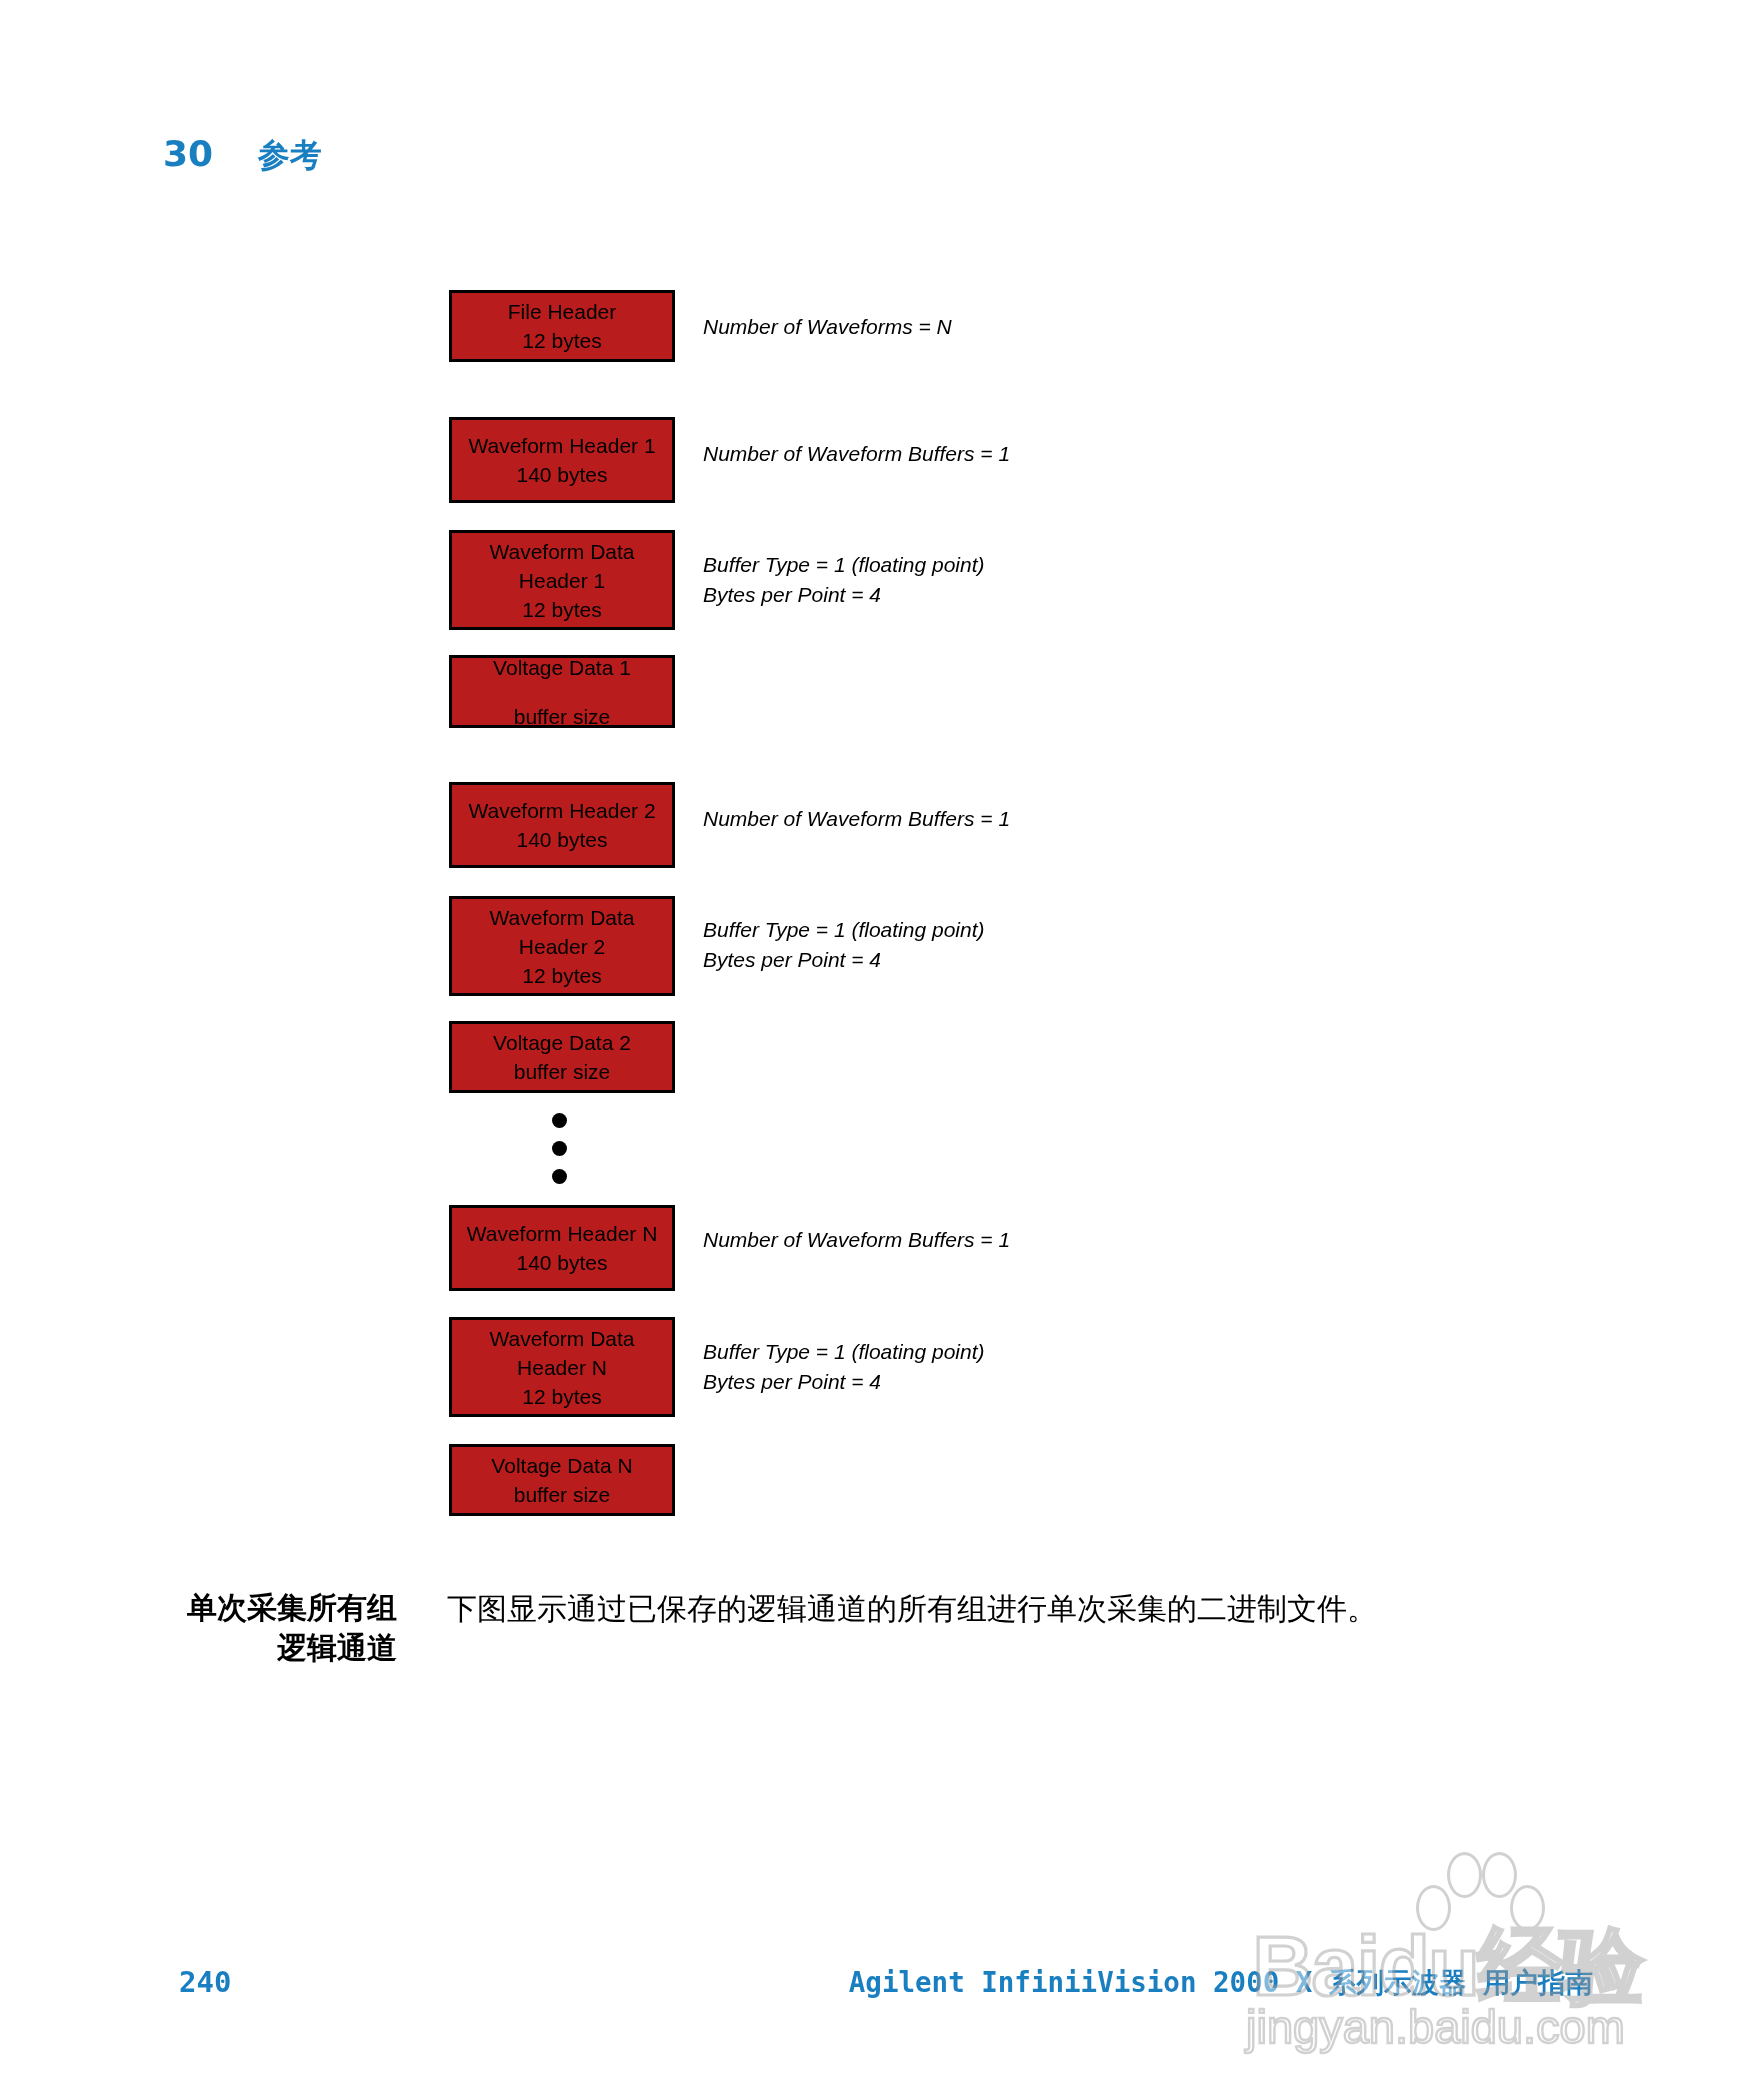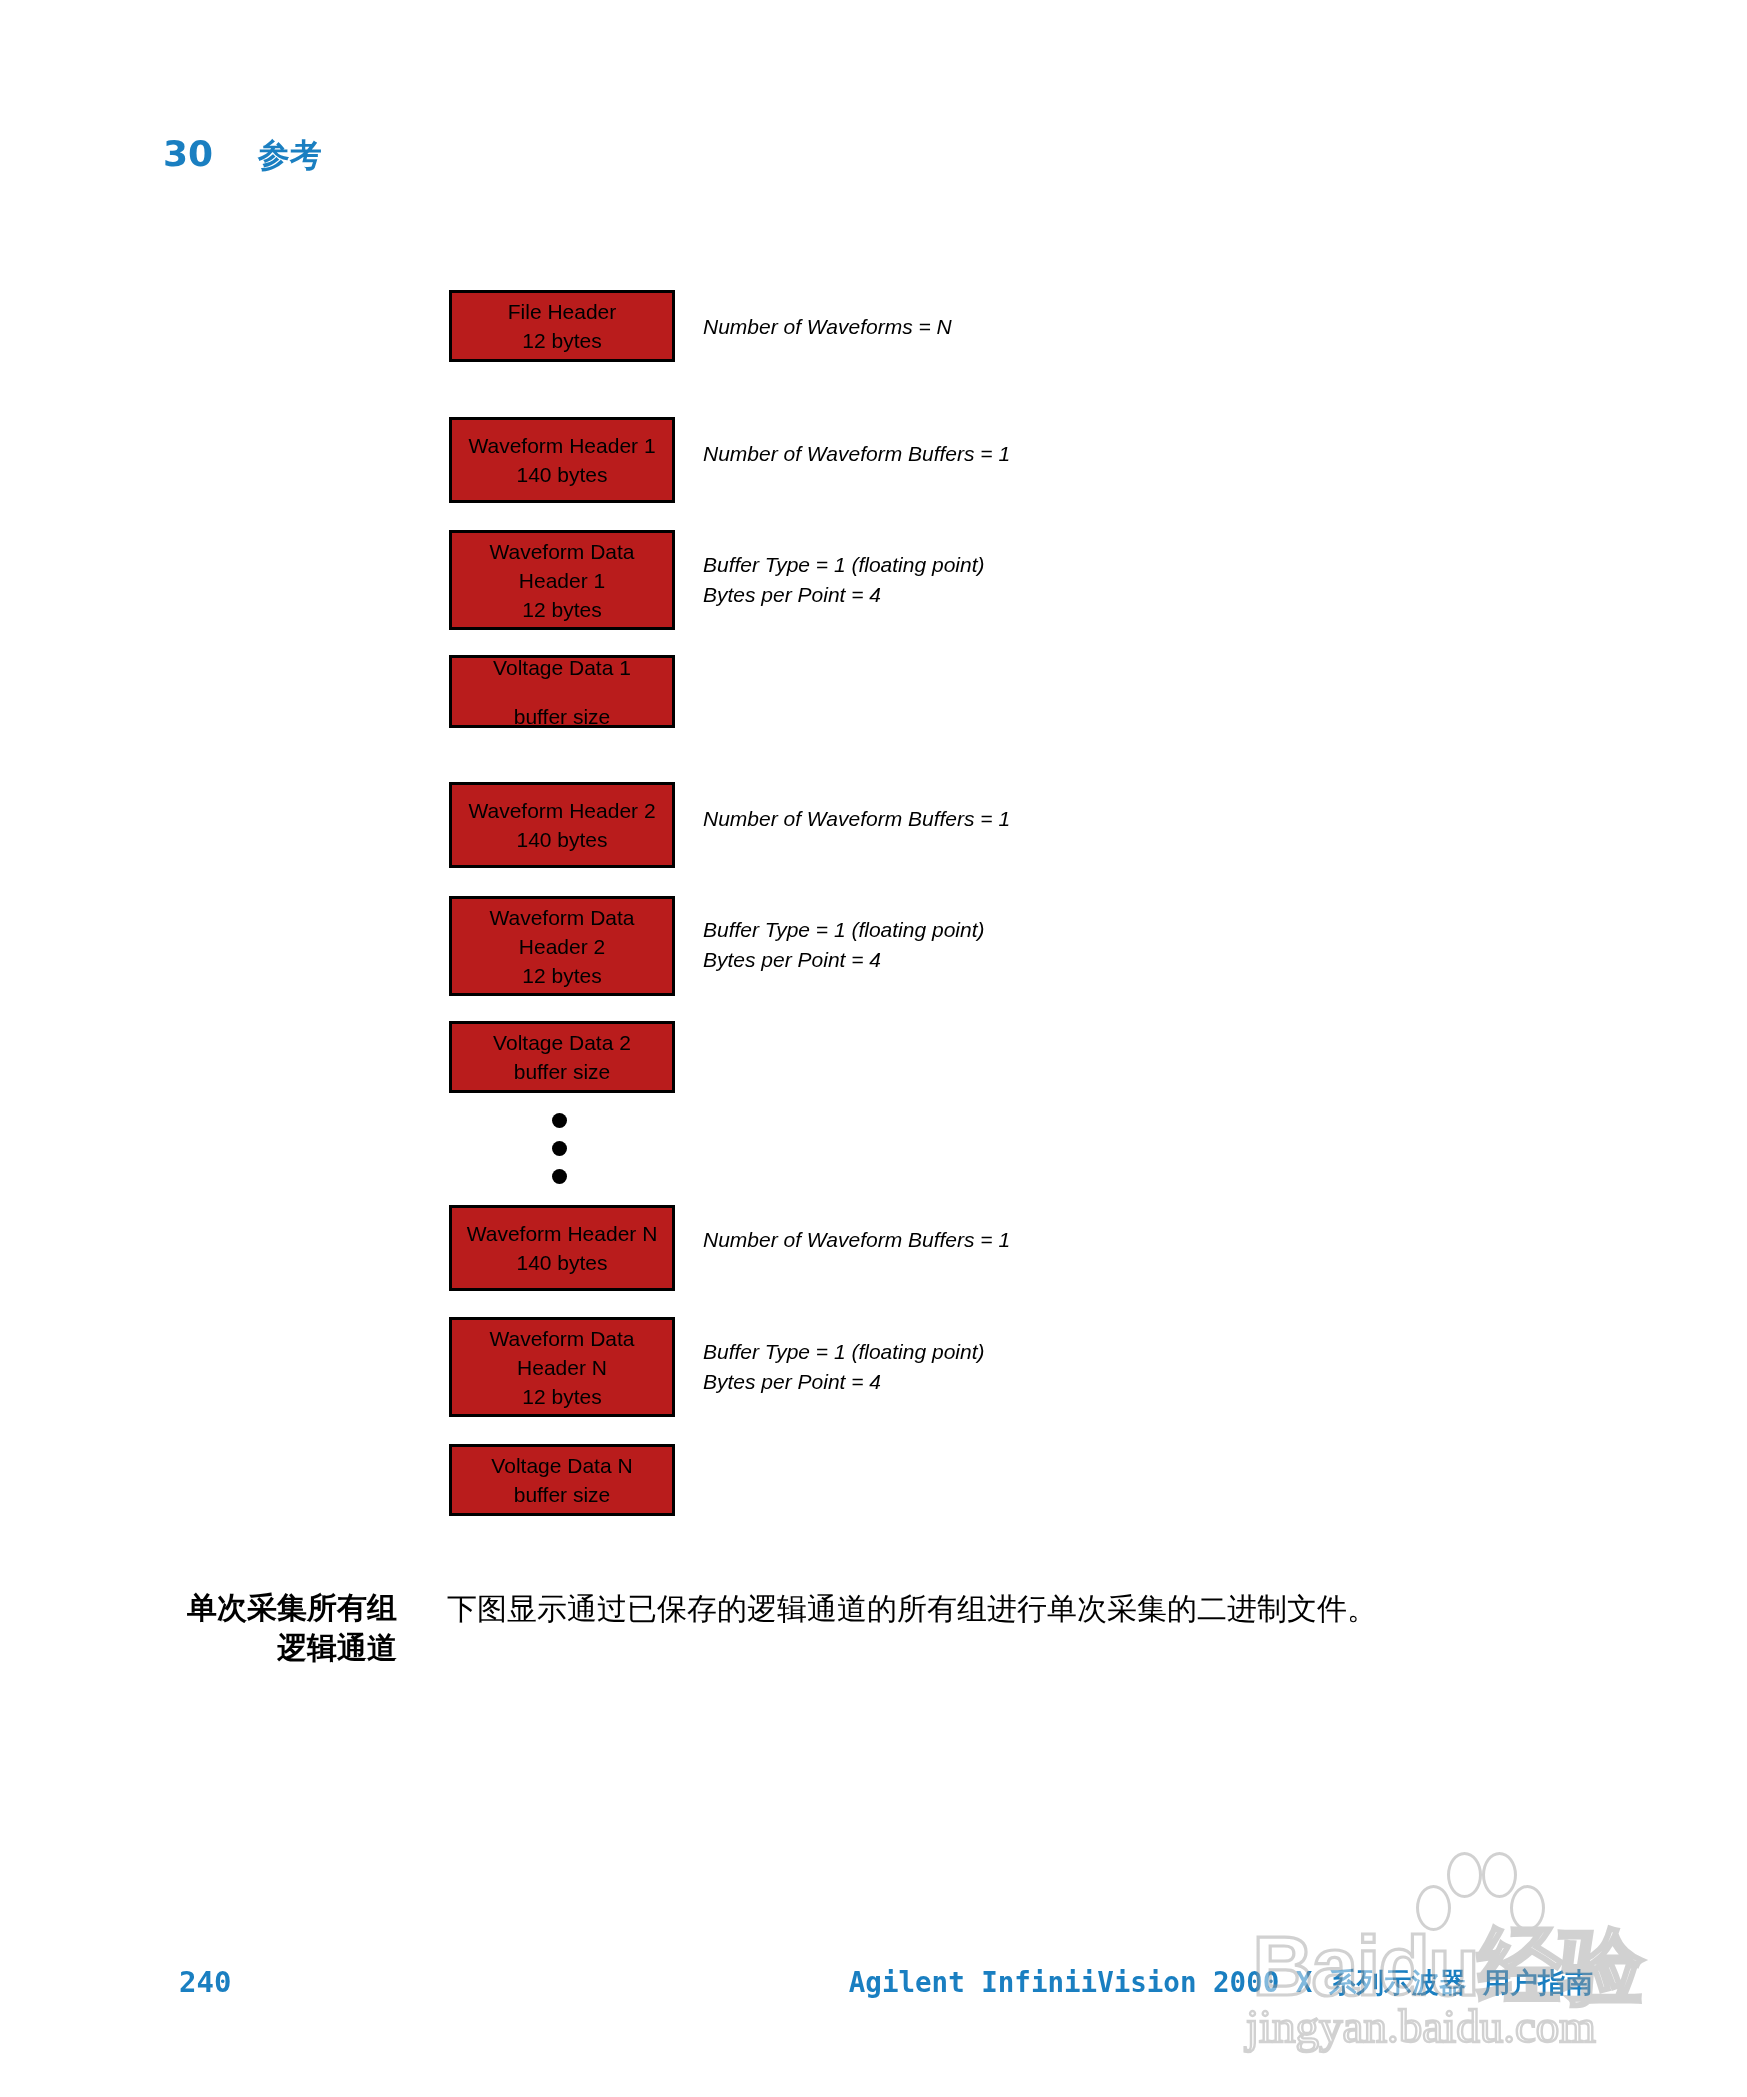--- a/index.html
+++ b/index.html
@@ -30,21 +30,21 @@
   .footer-page { position:absolute; left:163px; top:1962px; color:#1a7fc1; font-weight:bold;
                  font-family:"DejaVu Sans Mono", monospace; font-size:29px; line-height:40px;margin-left:16px; }
   .footer-title { position:absolute; right:155px; top:1962px; color:#1a7fc1; font-weight:bold;
                   font-family:"DejaVu Sans Mono", monospace; font-size:27.5px; line-height:40px; white-space:nowrap; }
 
   .watermark { position:absolute; left:1246px; top:1845px; width:421px; height:210px; opacity:0.45;
                pointer-events:none; }
   .wm-brand { position:absolute; left:6.5px; top:65px; font-family:"Liberation Sans", sans-serif;
               font-weight:bold; font-size:84px; color:#fff; -webkit-text-stroke:3.2px #9a9a9a;
               letter-spacing:-1.6px; white-space:nowrap; }
-  .wm-url { position:absolute; left:0; top:154px; font-family:Liberation Serif, serif;
+  .wm-url { position:absolute; left:0; top:154px; font-family:Liberation Sans, sans-serif;
             font-size:47px; color:#fff; -webkit-text-stroke:2.4px #9a9a9a; white-space:nowrap; }
   .wm-paw { position:absolute; left:162px; top:0; width:129px; height:97px; }
   .wm-toe { position:absolute; width:29px; height:40px; border:3.2px solid #9a9a9a; border-radius:50%; background:#fff; }
 </style>
 </head>
 <body>
 
 <div class="chapter">
   <span class="num">30</span>
   <span class="title">参考</span>

